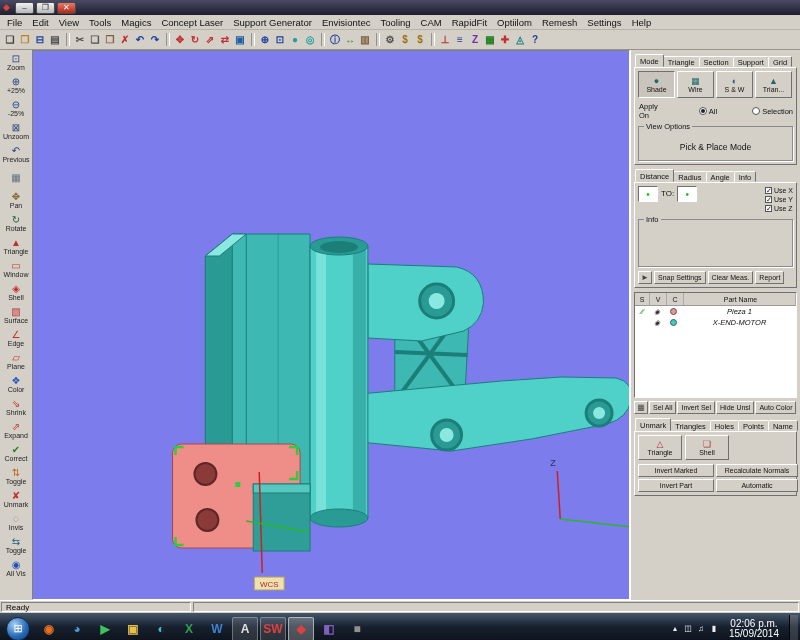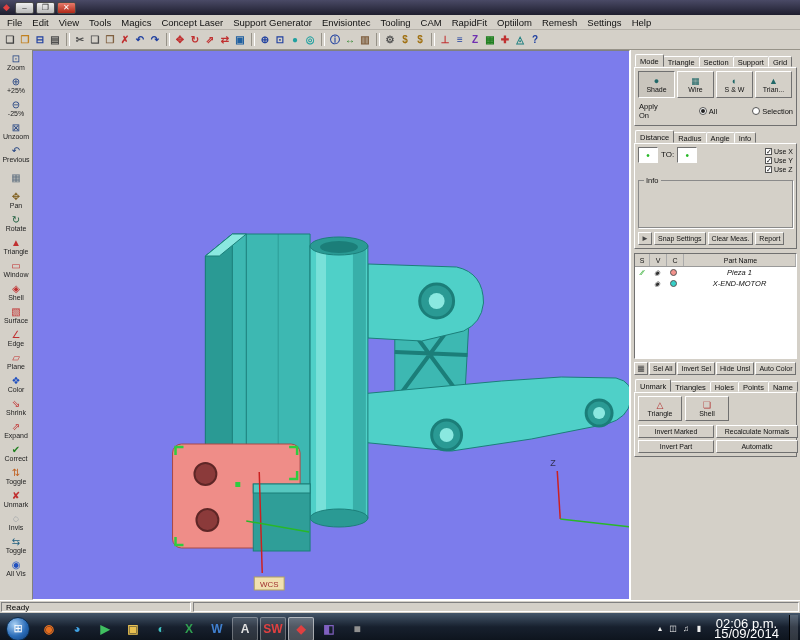--- a/index.html
+++ b/index.html
@@ -91,21 +91,21 @@
   .taskbar{height:31px;background:linear-gradient(#44566a,#17202e 45%,#0b1119);display:flex;align-items:center;padding:0 2px;gap:2px;}
   .start-orb{width:24px;height:24px;border-radius:50%;flex:none;
              background:radial-gradient(circle at 35% 30%,#a8d0f4,#2a6cb8 55%,#0e3a72);
              border:1px solid #082848;display:flex;align-items:center;justify-content:center;color:#fff;font-size:11px;margin:0 4px;box-sizing:border-box;}
   .tb-app{width:26px;height:24px;display:flex;align-items:center;justify-content:center;font-size:12px;font-weight:bold;
           color:var(--icon-color,#ddd);border-radius:2px;border:1px solid transparent;box-sizing:border-box;}
   .tb-app.running{background:rgba(255,255,255,.12);border-color:rgba(255,255,255,.3);}
   .tb-app.running-active{background:rgba(255,255,255,.25);border-color:rgba(255,255,255,.5);}
   .tray{margin-left:auto;display:flex;align-items:center;gap:4px;color:#eee;font-size:8px;}
   .tray-icon{width:10px;text-align:center;}
-  .clock{text-align:center;color:#fff;font-size:13px;line-height:10px;padding:0 6px;}
+  .clock{text-align:center;color:#fff;font-size:10px;line-height:10px;padding:0 6px;}
   .show-desktop{width:8px;height:27px;background:rgba(255,255,255,.15);border-left:1px solid #000;flex:none;}
 </style>
 </head>
 <body>
 
 <div class="win">
 
   <div class="titlebar">
     <span class="title-icon">◆</span>
     <span class="tb-winbtn">–</span>
@@ -451,20 +451,24 @@
           <label class="radio-opt checked">
                 <span class="radio"></span>
                 <span>All</span>
               </label>
               <label class="radio-opt">
                 <span class="radio"></span>
                 <span>Selection</span>
               </label>
             </span>
         </div>
+        <div class="groupbox">
+          <span class="groupbox-label">View Options</span>
+          <div class="pick-place">Pick &amp; Place Mode</div>
+        </div>
       </div>
 
       <div class="tabs">
 
       <span class="tab active"><span>Distance</span></span>
           <span class="tab"><span>Radius</span></span>
           <span class="tab"><span>Angle</span></span>
           <span class="tab"><span>Info</span></span>
         </div>
       <div class="panel-box">

